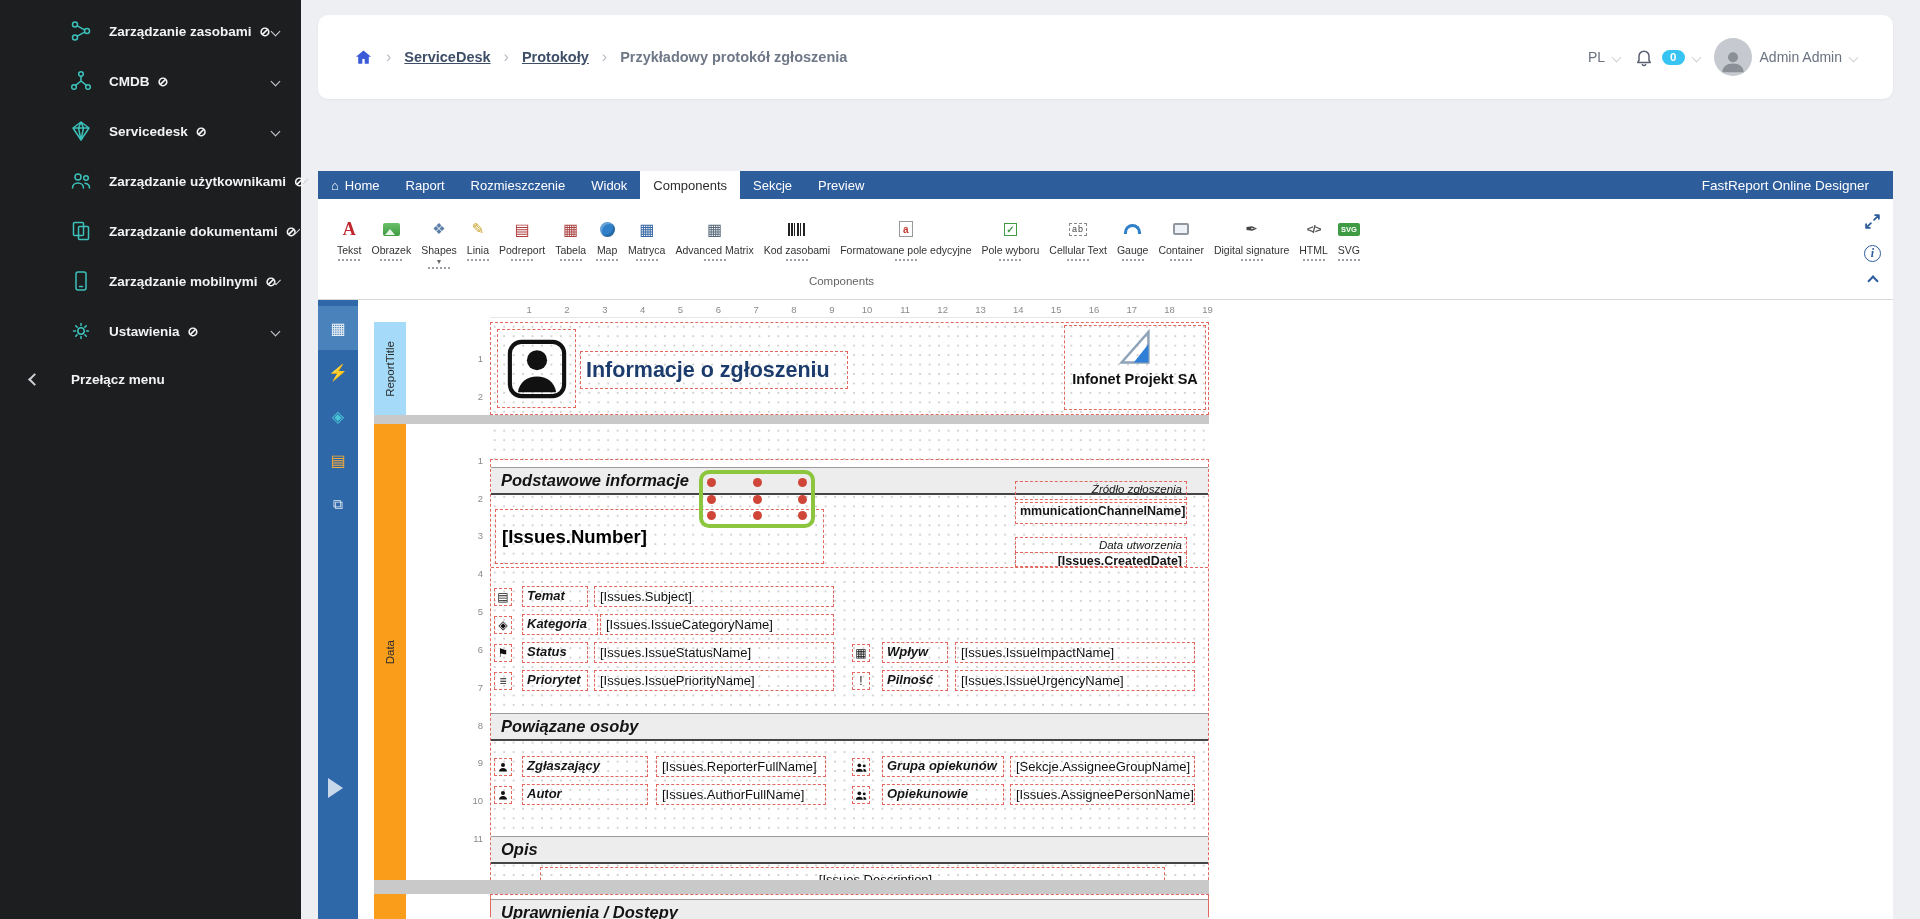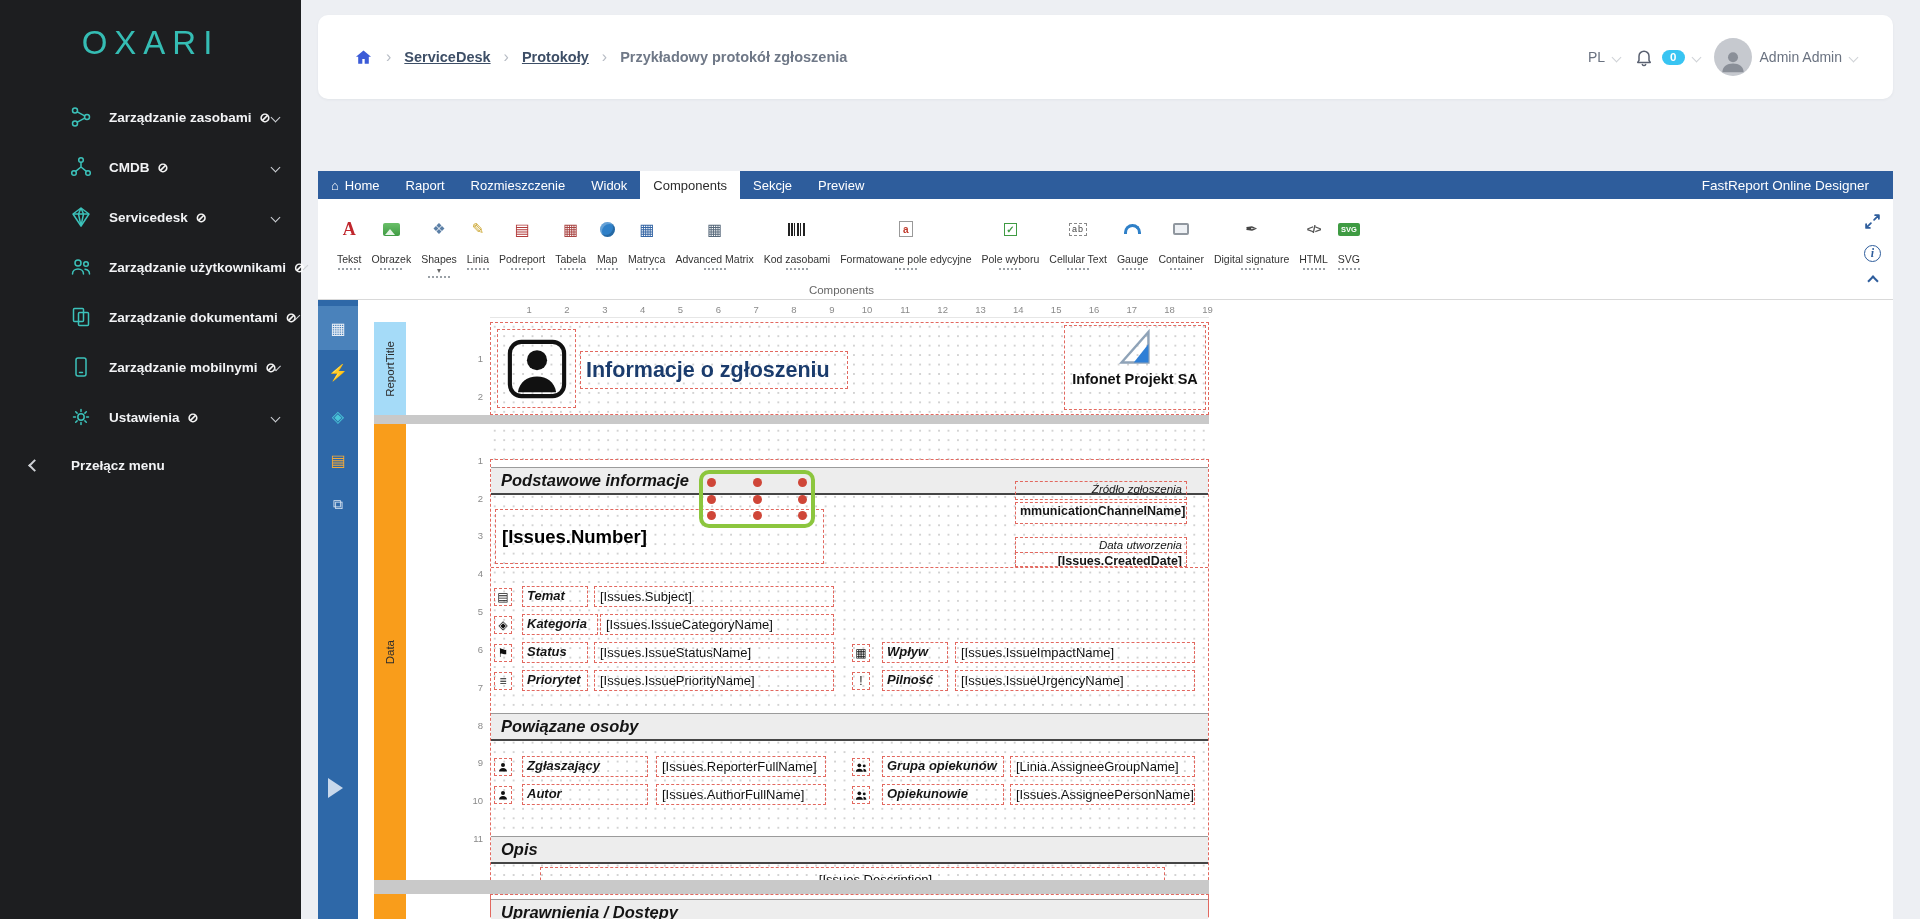--- a/index.html
+++ b/index.html
@@ -40,21 +40,21 @@
   .tab { display:flex; align-items:center; gap:6px; padding:0 13px; font-size:13px; cursor:pointer; white-space:nowrap; }
   .tab.active { background:#fff; color:#2b2b2b; }
   .home-g { font-size:13px; }
   .fr-title { margin-left:auto; display:flex; align-items:center; padding-right:24px; font-size:13.5px; }
 
   .ribbon { background:#fff; height:101px; flex-shrink:0; border-bottom:1px solid #d9d9d9; position:relative; }
   .rib-group { display:inline-flex; flex-direction:column; height:100%; }
   .rib-items { display:flex; align-items:flex-start; padding:18px 0 0 14px; }
   .rib-item { display:flex; flex-direction:column; align-items:center; gap:3px; padding:0 5px; cursor:pointer; }
   .rib-ico { height:24px; display:flex; align-items:center; justify-content:center; font-size:16px; }
-  .rib-lbl { font-size:10.5px; color:#333; white-space:nowrap;margin-top:9px; }
+  .rib-lbl { font-size:10.5px; color:#333; white-space:nowrap; }
   .rib-dots { width:22px; border-bottom:2px dotted #9aa0a6; height:2px; }
   .shapes-caret { font-size:8px; color:#666; line-height:5px; }
   .rib-caption { text-align:center; font-size:11.5px; color:#666; padding:6px 0; }
   .rib-right { position:absolute; right:12px; top:14px; display:flex; flex-direction:column; align-items:center; gap:15px; color:#2e5d9c; }
   .rib-right > * { cursor:pointer; }
   .info-i { width:17px; height:17px; border:1.6px solid #2e5d9c; border-radius:50%; font-family:"Liberation Serif",serif; font-weight:700; font-style:italic; font-size:12px; display:flex; align-items:center; justify-content:center; }
   .rib-right .chev { border-color:#2e5d9c; border-width:2px; width:8px; height:8px; }
 
   
   .ico-text { color:#c0272d; font-family:"Liberation Serif",serif; font-weight:700; font-size:18px; }
@@ -136,21 +136,20 @@
   .row-lbl { font-size:13px; font-weight:700; font-style:italic; color:#151515; border:1px dashed #e2685f; padding:1px 4px; height:21px; white-space:nowrap; cursor:pointer; }
   .row-val { font-size:13px; color:#101010; border:1px dashed #e2685f; padding:2px 5px; height:21px; white-space:nowrap; overflow:hidden; cursor:pointer; }
   .desc { left:49px; top:407px; width:625px; height:24px; text-align:center; font-size:13px; color:#101010; display:flex; align-items:center; justify-content:center;padding-left:46px; }
 </style>
 </head>
 <body>
 
 <div class="app">
 
   <aside class="sidebar">
-    <div class="logo">OXARI</div>
     <nav class="menu">
       <div class="mitem">
         <span class="ic">
             <svg viewBox="0 0 24 24" width="24" height="24" fill="none" stroke="#3cc2ba" stroke-width="1.5" stroke-linecap="round">
               <circle cx="6" cy="5.5" r="2.5"></circle>
               <circle cx="6" cy="18.5" r="2.5"></circle>
               <circle cx="18" cy="12" r="2.5"></circle>
               <path d="M8.3 6.8 15.7 10.8M8.3 17.2 15.7 13.2"></path>
             </svg>
           </span>
@@ -574,21 +573,21 @@
               <span class="row-val" style="left:165px; top:296px; width:170px;">[Issues.ReporterFullName]</span>
               <span class="row-ico" style="left:361px; top:298px;">
                   <svg viewBox="0 0 24 24" width="13" height="13">
                     <circle cx="8" cy="8" r="3.4" fill="#111"></circle>
                     <path d="M1.5 20c0-3.7 3-5.8 6.5-5.8s6.5 2.1 6.5 5.8Z" fill="#111"></path>
                     <circle cx="17" cy="9" r="2.7" fill="#111"></circle>
                     <path d="M15.5 14.5c3.2 0 5.5 1.9 5.5 5.5h-5Z" fill="#111"></path>
                   </svg>
                 </span>
               <span class="row-lbl" style="left:391px; top:296px; width:122px;">Grupa opiekunów</span>
-              <span class="row-val" style="left:519px; top:296px; width:185px;">[Linia.AssigneeGroupName]</span>
+              <span class="row-val" style="left:519px; top:296px; width:185px;">[Sekcje.AssigneeGroupName]</span>
 
               <span class="row-ico" style="left:3px; top:326px;">
                   <svg viewBox="0 0 24 24" width="12" height="12">
                     <circle cx="12" cy="8" r="4" fill="#111"></circle>
                     <path d="M4 21c0-4.4 3.6-7 8-7s8 2.6 8 7Z" fill="#111"></path>
                   </svg>
                 </span>
               <span class="row-lbl" style="left:31px; top:324px; width:126px;">Autor</span>
               <span class="row-val" style="left:165px; top:324px; width:170px;">[Issues.AuthorFullName]</span>
               <span class="row-ico" style="left:361px; top:326px;">

